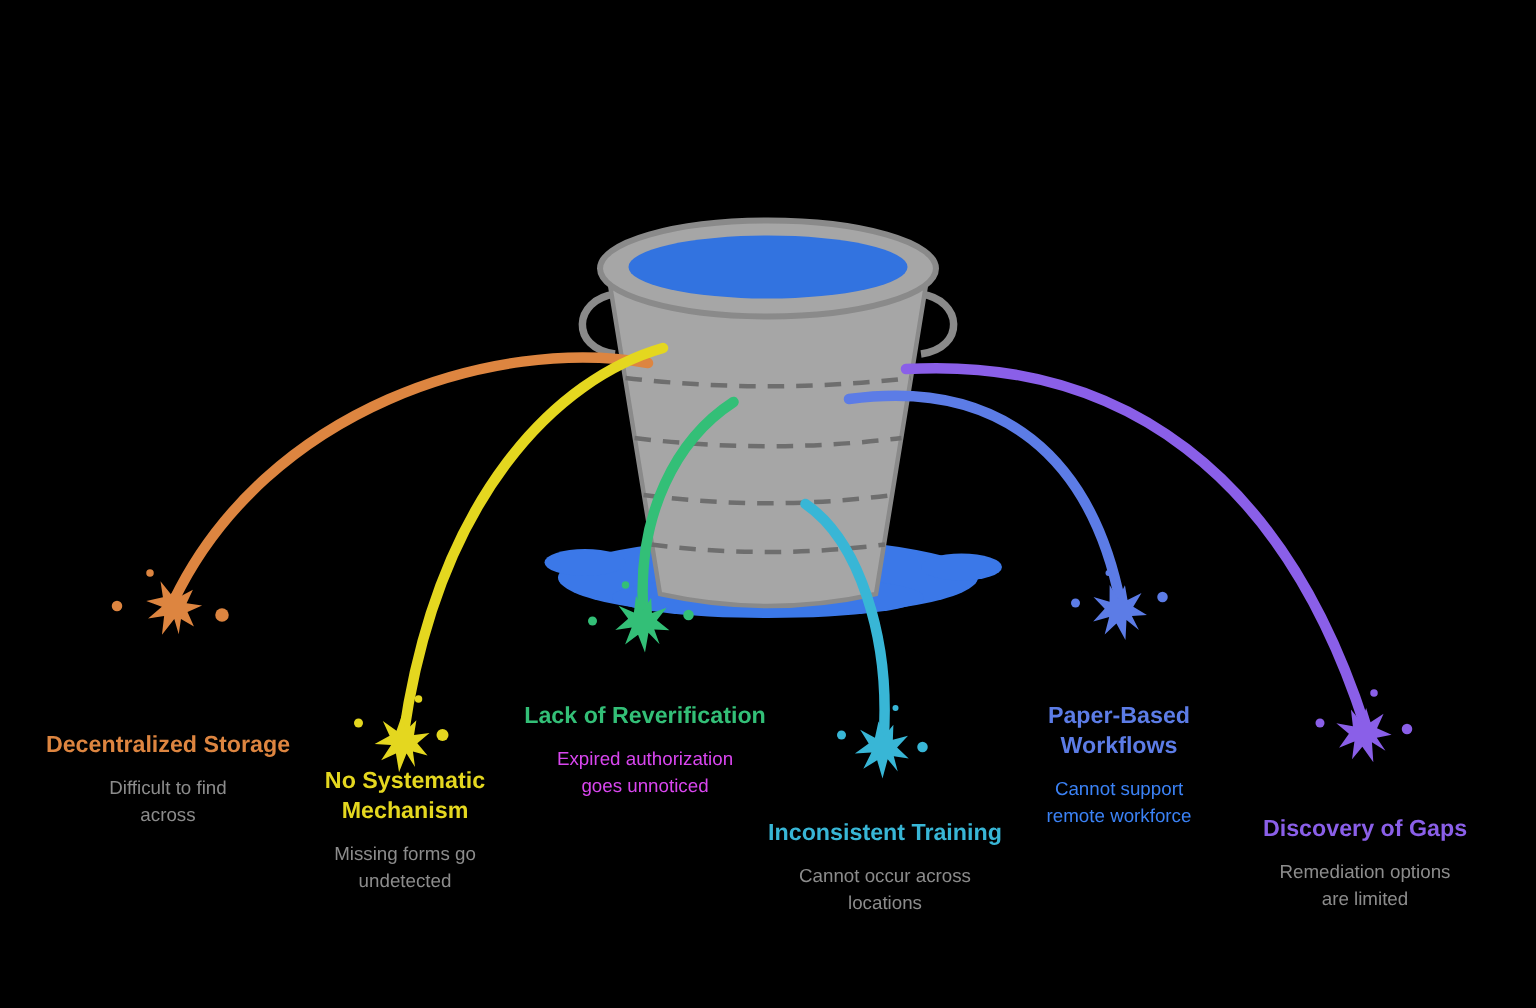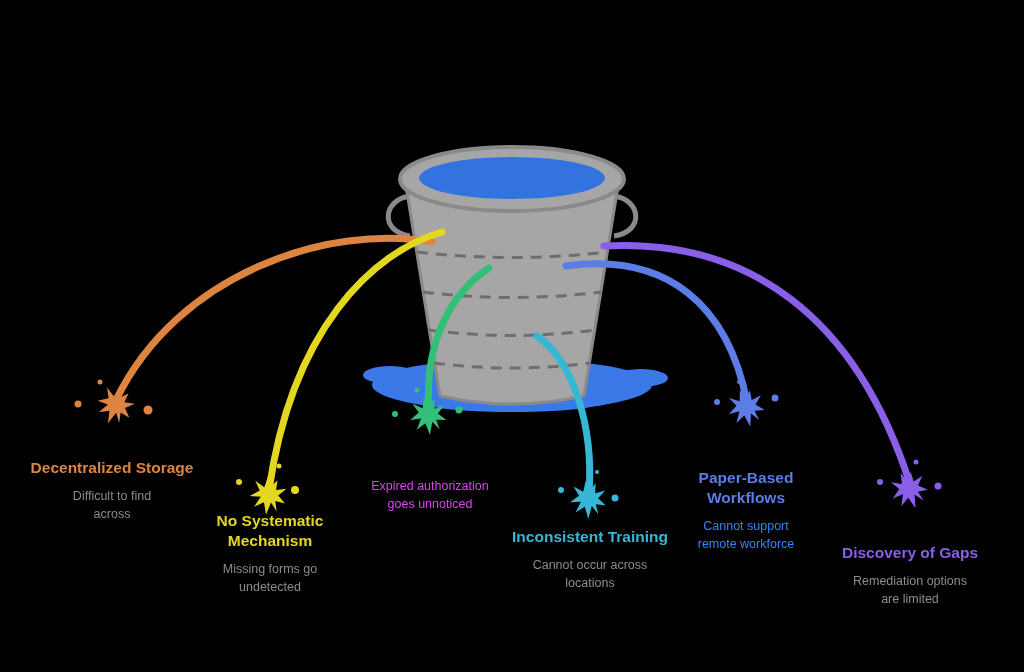--- a/index.html
+++ b/index.html
@@ -109,34 +109,35 @@
     </g>
     <g transform="translate(910,490)" fill="#8A5FE8">
       <use href="#splat" transform="rotate(-17)"></use>
       <circle cx="-30" cy="-8" r="3"></circle>
         <circle cx="28" cy="-4" r="3.5"></circle>
         <circle cx="6" cy="-28" r="2.5"></circle>
     </g>
   </svg>
 
   <div class="item" style="left:112px; top:458px;">
-    <h3 style="color: rgb(221, 133, 64);">Decentralized Storage</h3>
+    <h3 style="color: rgb(221, 133, 64); margin-top: 29px;">Decentralized Storage</h3>
     <p style="max-width: 112px; color: rgb(140, 140, 140);">Difficult to find across</p>
   </div>
 
   <div class="item" style="left:270px; top:511px;">
     <h3 style="color: rgb(228, 215, 31);">No Systematic Mechanism</h3>
     <p style="max-width: 126px; color: rgb(140, 140, 140);">Missing forms go undetected</p>
   </div>
 
   <div class="item" style="left:430px; top:468px;">
+    <h3 style="color: rgb(51, 191, 119);">Lack of Reverification</h3>
     <p style="max-width: 118px; color: #d946ef;">Expired authorization goes unnoticed</p>
   </div>
 
-  <div class="item" style="left:590px; top:527px;">
+  <div class="item" style="left:590px; top:546px;">
     <h3 style="color: rgb(56, 182, 214);">Inconsistent Training</h3>
     <p style="max-width: 128px; color: rgb(140, 140, 140);">Cannot occur across locations</p>
   </div>
 
   <div class="item" style="left:746px; top:468px;">
     <h3 style="color: rgb(92, 124, 230);">Paper-Based Workflows</h3>
     <p style="max-width: 122px; color: #3b82f6;">Cannot support remote workforce</p>
   </div>
 
   <div class="item" style="left:910px; top:543px;">

